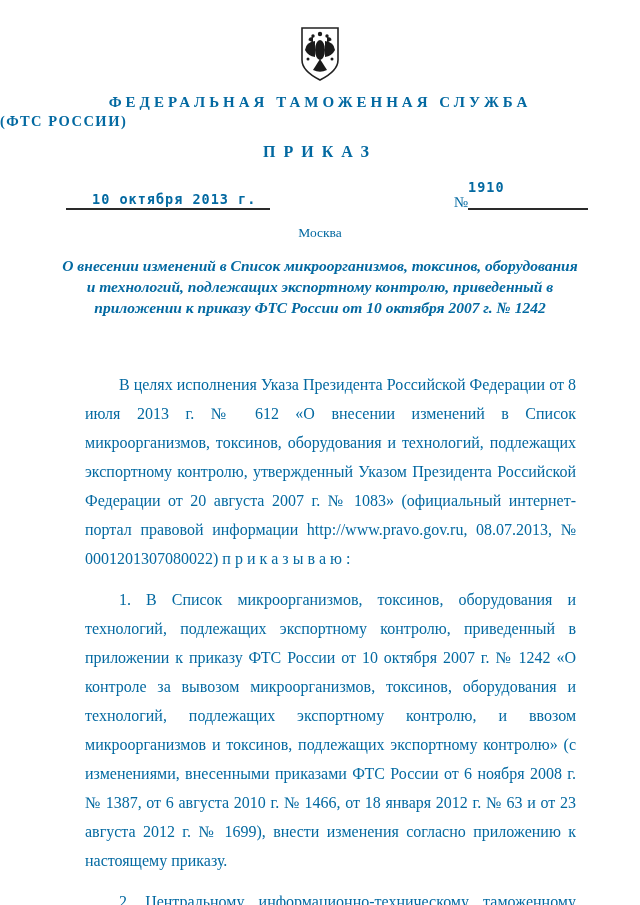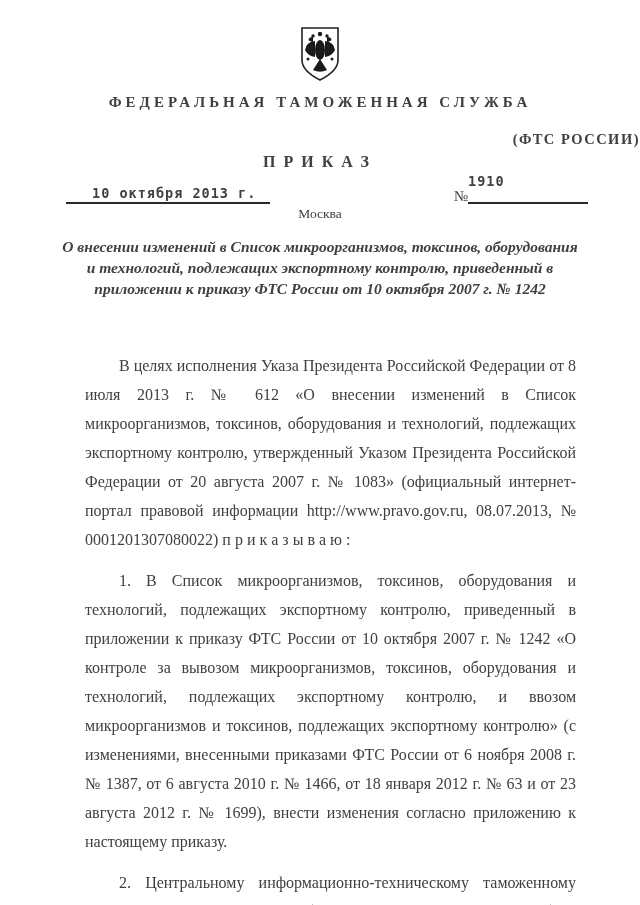--- a/index.html
+++ b/index.html
@@ -1,57 +1,57 @@
 <!DOCTYPE html>
 <html><head>
 <meta charset="utf-8">
 <style>
   * { margin: 0; padding: 0; box-sizing: border-box; }
   html, body { background: #ffffff; }
   .page {
     width: 640px;
     height: 905px;
     background: #ffffff;
-    color: #404040;
+    color: #0369a1;
     font-family: "Liberation Serif", serif;
     position: relative;
     overflow: hidden;
   }
   .emblem { text-align: center; padding-top: 26px; }
   .org-name {
     text-align: center; font-weight: bold; font-size: 15px;
     letter-spacing: 4px; margin-top: 8px; white-space: nowrap;
   }
   .org-abbr {
-    text-align: right; font-weight: bold; font-size: 14.5px;
-    letter-spacing: 1.5px; margin-top: 20px;
+    text-align: left; font-weight: bold; font-size: 14.5px;
+    letter-spacing: 1.5px; margin-top: 2px;
   }
   .doc-type {
     text-align: center; font-weight: bold; font-size: 16px;
-    letter-spacing: 8px; margin-top: 5px;
+    letter-spacing: 8px; margin-top: 13px;
   }
   .date-row {
     display: flex; justify-content: space-between; align-items: flex-end;
-    padding: 0 52px 0 66px; margin-top: 2px;
+    padding: 0 52px 0 66px; margin-top: 18px;
   }
   .date {
     font-family: "DejaVu Sans Mono", monospace; font-weight: bold;
     font-size: 13.5px; letter-spacing: 1px;
     border-bottom: 2px solid #2a2a2a; padding: 0 14px 1px 26px;
     white-space: nowrap;
   }
   .number { display: flex; align-items: flex-end; }
   .no-sign { font-size: 15px; line-height: 16px; }
   .no-val {
     font-family: "DejaVu Sans Mono", monospace; font-weight: bold;
     font-size: 13.5px; letter-spacing: 1px;
     border-bottom: 2px solid #2a2a2a; width: 120px; padding-bottom: 13px;
     display: inline-block;
   }
-  .city { text-align: center; font-size: 13.5px; margin-top: 2px; }
+  .city { text-align: center; font-size: 13.5px; margin-top: 15px; }
   .title {
     text-align: center; font-weight: bold; font-size: 15.5px;
     line-height: 21px; margin: 14px auto 0; width: 524px; font-style: italic;
   }
   .body {
     padding: 0 64px 0 85px; margin-top: 52px;
     font-size: 16px; line-height: 29px; text-align: justify;
   }
   .body p { text-indent: 34px; margin-top: 12px; }
 </style>

